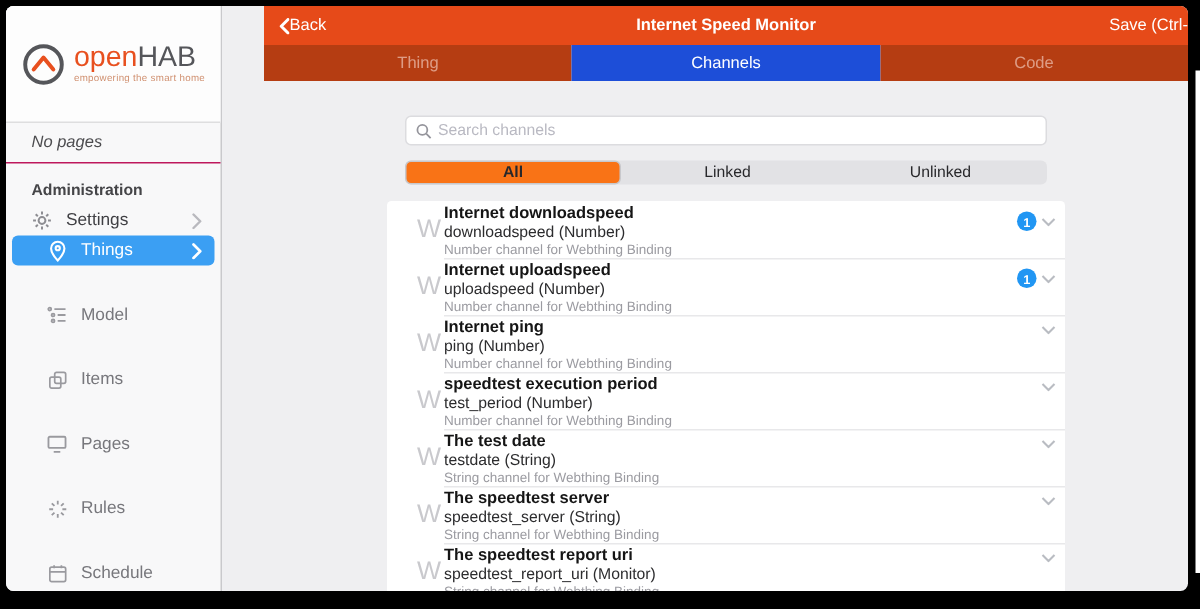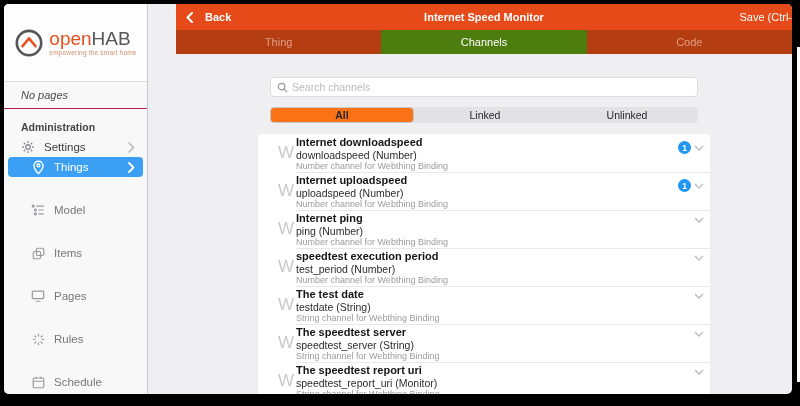--- a/index.html
+++ b/index.html
@@ -48,30 +48,30 @@
   }
   .side-item.selected .s-chev { color:#fff; margin-right:8px; }
   .side-footer { margin-top:9px; }
   .side-footer .side-item { margin-bottom:8px; }
 
   
   .topbar {
     position:absolute; left:172px; right:0; top:0; height:26px;
     background:#e64a19; color:#fff; display:flex; align-items:center;
   }
-  .back-btn { display:flex; align-items:center; gap:12px; padding-left:10px; font-size:11px; font-weight:bold; width:90px; }
+  .back-btn { display:flex; align-items:center; gap:0; padding-left:10px; font-size:11px; font-weight:normal; width:90px; }
   .top-title { flex:1; text-align:center; font-size:11px; font-weight:bold; }
   .save-btn { width:90px; text-align:right; font-size:11px; white-space:nowrap; overflow:visible; padding-right:0; }
 
   .tabbar { position:absolute; left:172px; right:0; top:26px; height:24px; display:flex; }
   .tab {
     flex:1; display:flex; align-items:center; justify-content:center;
     background:#b53d12; color:rgba(255,235,228,.55); font-size:11px;
   }
-  .tab.active { background:#4d7c0f; color:#fff; }
+  .tab.active { background:#1d4ed8; color:#fff; }
 
   
   .content { position:absolute; left:172px; right:0; top:50px; bottom:0; }
   .column { position:absolute; left:82px; top:4px; width:452px; }
 
   .searchbar {
     margin:19px 12px 0 12px; height:20px; background:#fff;
     border:1px solid #dcdcdf; border-radius:4px;
     display:flex; align-items:center; padding:0 6px; gap:4px;
   }

